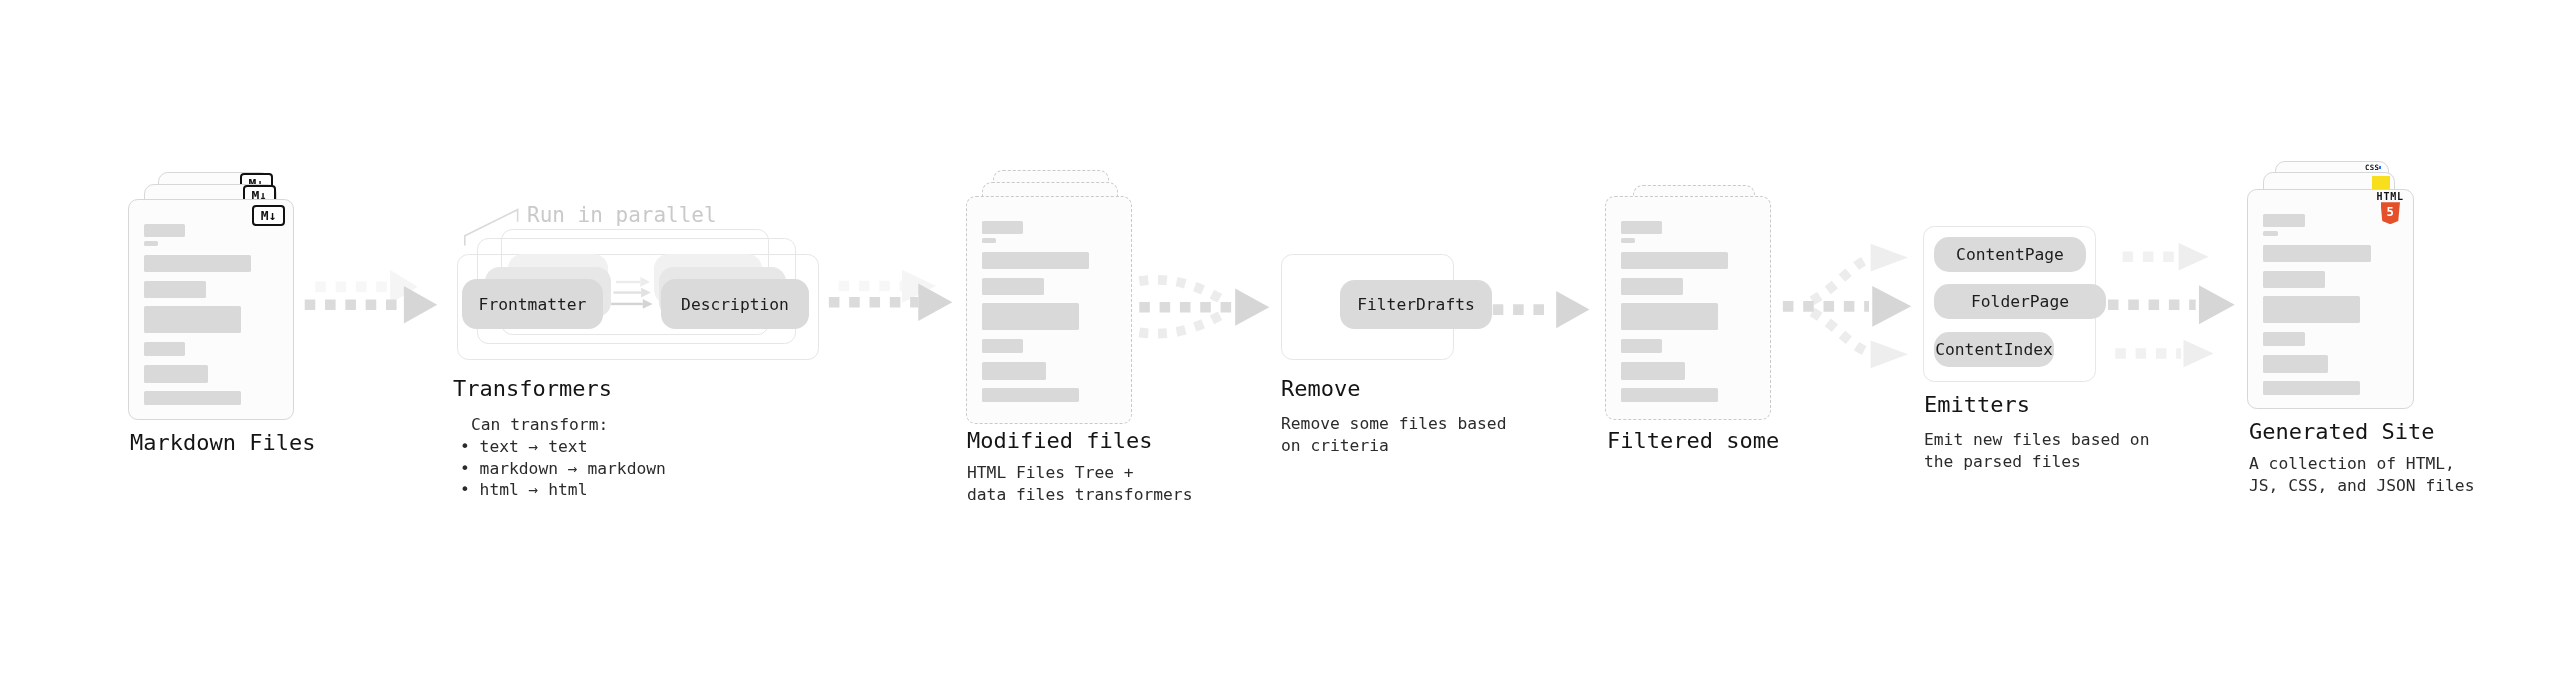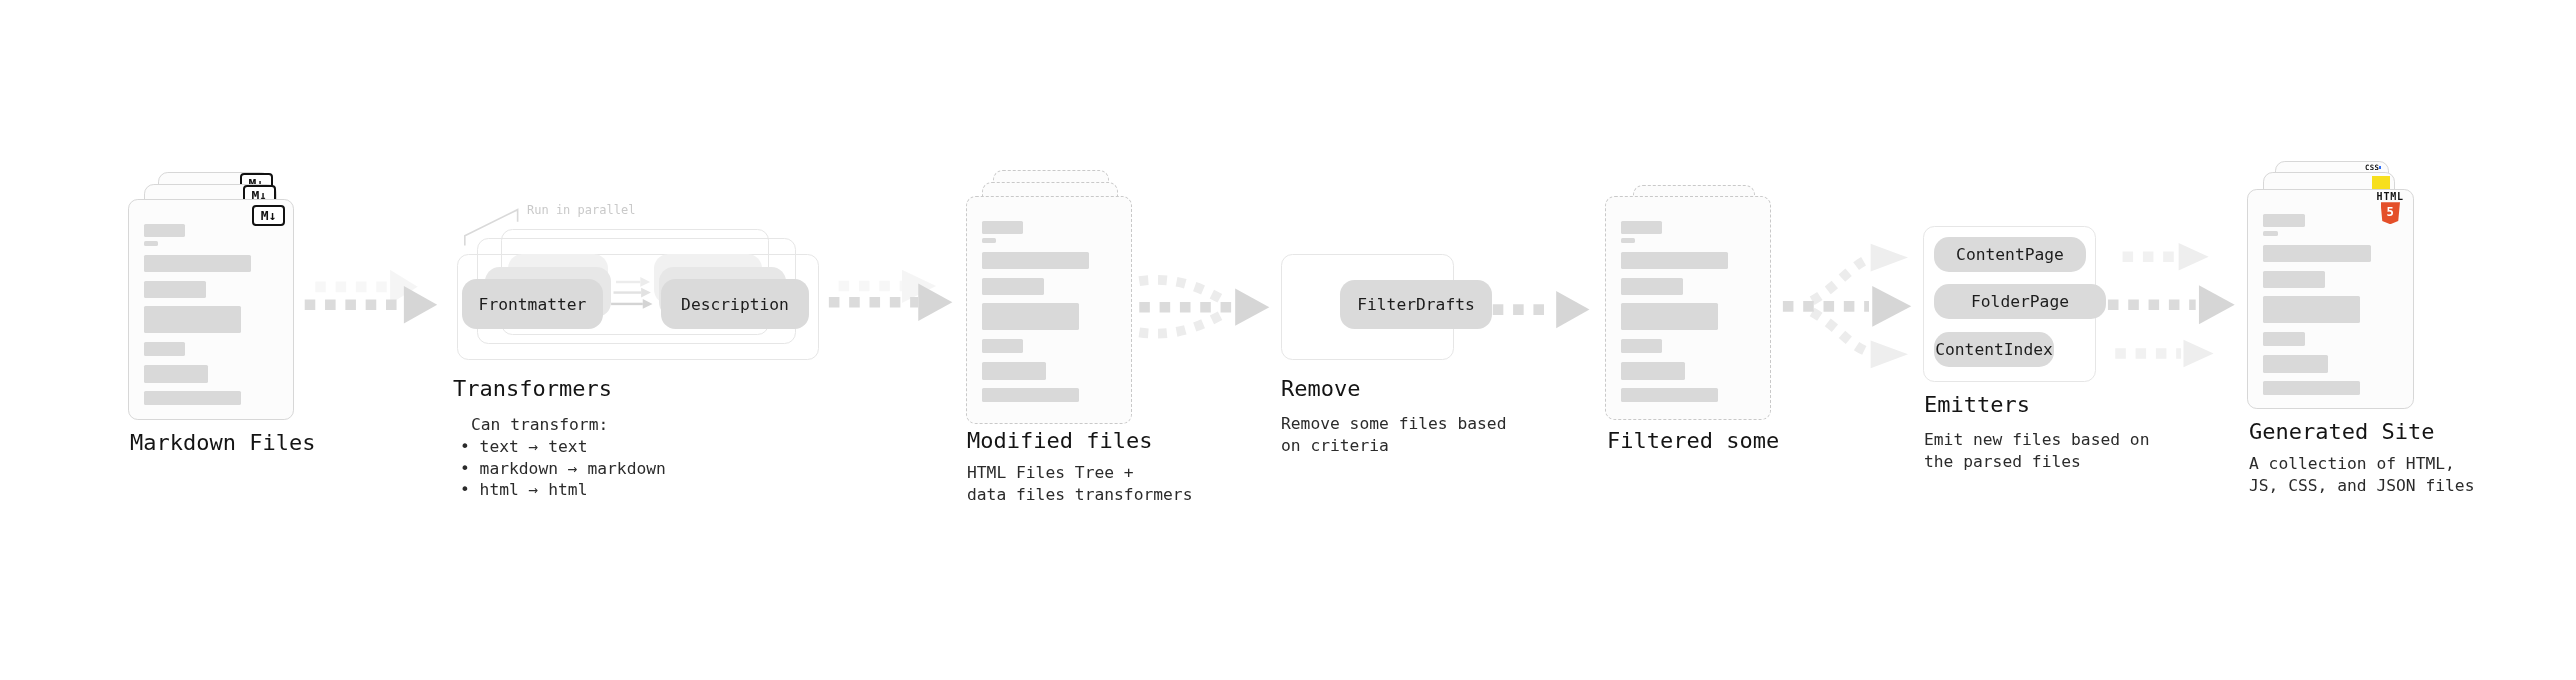--- a/index.html
+++ b/index.html
@@ -23,21 +23,21 @@
   .frame{position:absolute;border:1.6px solid #e6e6e6;border-radius:11.4px;background:transparent;z-index:3;}
 
   .pill{position:absolute;background:#dadada;border-radius:14.6px;display:flex;align-items:center;justify-content:center;
         font-size:16.3px;color:#1c1c1c;z-index:4;white-space:nowrap;}
   .pill.echo2{background:#e7e7e7;z-index:3;}
   .pill.echo1{background:#f1f1f1;z-index:3;}
   .pill.small{border-radius:15px;}
 
   .stage-title{position:absolute;font-size:22px;line-height:27px;color:#141414;font-weight:500;white-space:nowrap;z-index:5;}
   .stage-sub{position:absolute;font-size:16.3px;line-height:22px;color:#2b2b2b;white-space:nowrap;z-index:5;}
-  .parallel-note{position:absolute;font-size:12px;color:#c9c9c9;white-space:nowrap;z-index:5;}
+  .parallel-note{position:absolute;font-size:21px;color:#c9c9c9;white-space:nowrap;z-index:5;}
 
   .md-icon{position:absolute;width:32.5px;height:21px;background:#ffffff;border:2px solid #111111;border-radius:4.1px;
            display:flex;align-items:center;justify-content:center;font-size:13px;font-weight:bold;color:#111111;z-index:1;}
 
   .badge-css{position:absolute;width:16.3px;display:flex;flex-direction:row;align-items:center;z-index:1;}
   .badge-css .txt{font-size:7.3px;font-weight:bold;color:#111;line-height:7.3px;letter-spacing:0.4px;}
   .badge-css .bar{width:13px;height:2.4px;background:#2f6df6;margin-top:0.8px;}
   .badge-js{position:absolute;background:#f7df1e;width:18px;height:14.6px;z-index:1;}
   .badge-html{position:absolute;width:32.5px;display:flex;flex-direction:column;align-items:center;z-index:1;}
   .badge-html .txt{font-size:10px;font-weight:bold;color:#111;line-height:8.1px;letter-spacing:0.8px;}

